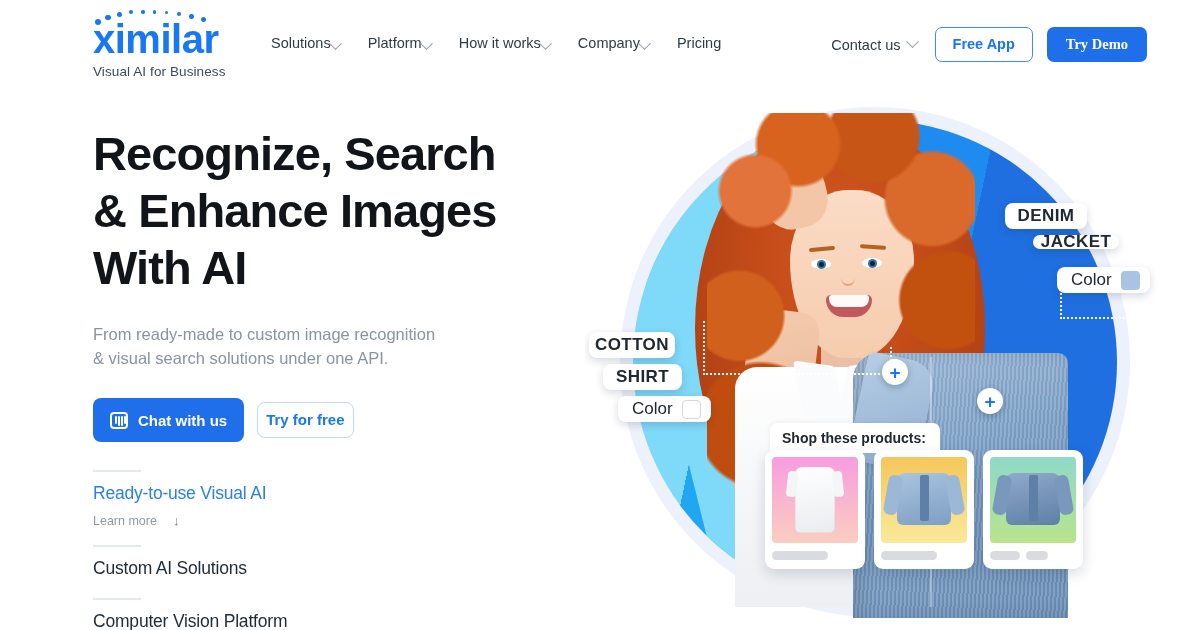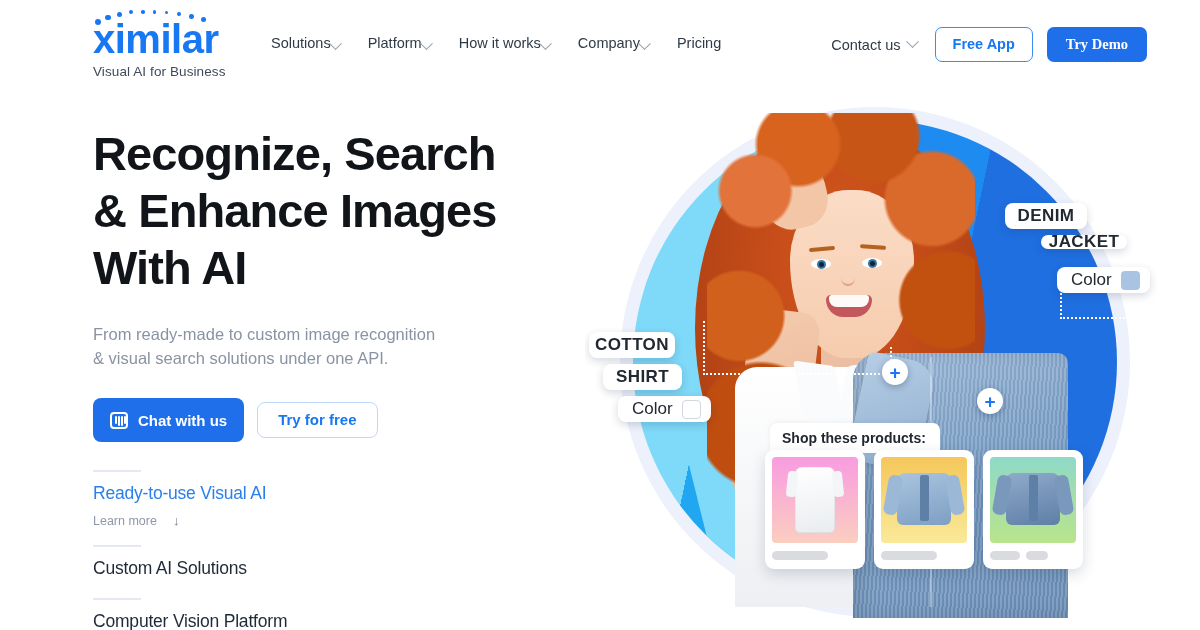--- a/index.html
+++ b/index.html
@@ -80,21 +80,21 @@
   }
   .intercom{
     width:18px; height:17px; border:2px solid #fff; border-radius:4px;
     position:relative; flex:none;
   }
   .intercom i{
     position:absolute; top:2px; width:1.6px; background:#fff; border-radius:1px;
   }
   .btn-free{
     border:1.3px solid #BFD7F8; color:#1877F2; background:#fff;
-    border-radius:8px; height:36px; padding:0 20px; line-height:34px;
+    border-radius:8px; height:36px; padding:0 8px; line-height:34px;
     font-size:15px; font-weight:700; cursor:pointer;
   }
 
   .accordion{ margin-top:28px; width:340px; }
   .acc-item{ padding-top:13px; position:relative; }
   .acc-item::before{
     content:""; position:absolute; top:0; left:0; width:48px; height:1.5px;
     background:#E4E8EF;
   }
   .acc-title{
@@ -441,21 +441,21 @@
     <span>SHIRT</span>
   </div>
   <div class="tag color-tag" style="left:33px;top:301px;height:26px;">
     <span>Color</span>
     <span class="swatch" style="background:#FFFFFF;border:1.3px solid #D2D7DE;"></span>
   </div>
 
   <div class="tag" style="left:420px;top:108px;width:82px;height:26px;">
     <span>DENIM</span>
   </div>
-  <div class="tag" style="left:448px;top:140px;width:86px;height:14px;margin-left:8px;">
+  <div class="tag" style="left:448px;top:140px;width:86px;height:14px;">
     <span>JACKET</span>
   </div>
   <div class="tag color-tag" style="left:472px;top:172px;height:26px;">
     <span>Color</span>
     <span class="swatch" style="background:#A8C4E2;"></span>
   </div>
 
   <div class="plus" style="left:297px;top:264px;">
     <span>+</span>
   </div>

